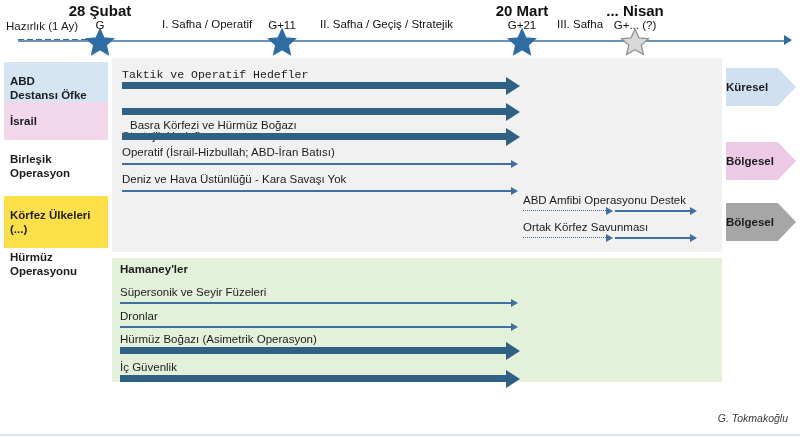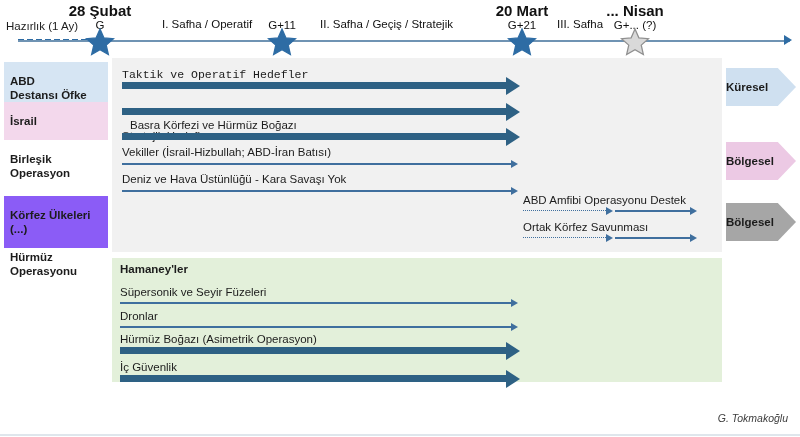--- a/index.html
+++ b/index.html
@@ -30,21 +30,21 @@
   .phase{font-size:11.5px;color:#111;white-space:nowrap;}
 
   
   .panel-gray{left:112px;top:58px;width:610px;height:194px;background:#f1f1f1;}
   .panel-green{left:112px;top:258px;width:610px;height:124px;background:#e3f0da;}
 
   
   .chip{font-size:11.5px;font-weight:bold;line-height:14px;padding:12px 6px;box-sizing:border-box;}
   .chip-blue{background:#d6e5f3;}
   .chip-pink{background:#f3d8ec;}
-  .chip-gray{background:#8b5cf6;}
+  .chip-gray{background:#fde047;}
   .chip-plain{background:transparent;}
 
   
   .task-label{font-size:11.5px;color:#1c1c1c;white-space:nowrap;}
   .task-label.bold{font-weight:bold;}
 
   
   .bar-thick{height:7px;background:#2e6184;}
   .bar-thick-head{width:0;height:0;
     border-top:9px solid transparent;border-bottom:9px solid transparent;
@@ -133,21 +133,21 @@
   <div id="upper-tasks-layer">
       <div class="abs task-label" style="left: 122px; top: 68px; font-family: Liberation Mono, monospace;">Taktik ve Operatif Hedefler</div>
       <div class="abs bar-thick" style="left: 122px; top: 82px; width: 384px;"></div>
       <div class="abs bar-thick-head" style="left: 506px; top: 76.5px;"></div>
       <div class="abs task-label" style="left: 122px; top: 94px; margin-top: 36px;">Stratejik Hedefler</div>
       <div class="abs bar-thick" style="left: 122px; top: 108px; width: 384px;"></div>
       <div class="abs bar-thick-head" style="left: 506px; top: 102.5px;"></div>
       <div class="abs task-label" style="left: 122px; top: 119px; margin-left: 8px;">Basra Körfezi ve Hürmüz Boğazı</div>
       <div class="abs bar-thick" style="left: 122px; top: 133px; width: 384px;"></div>
       <div class="abs bar-thick-head" style="left: 506px; top: 127.5px;"></div>
-      <div class="abs task-label" style="left: 122px; top: 146px;">Vekiller (İsrail-Hizbullah; ABD-İran Batısı)</div>
+      <div class="abs task-label" style="left: 122px; top: 146px;">Operatif (İsrail-Hizbullah; ABD-İran Batısı)</div>
       <div class="abs bar-thin" style="left: 122px; top: 163px; width: 389px;"></div>
       <div class="abs bar-thin-head" style="left: 511px; top: 159.8px;"></div>
       <div class="abs task-label" style="left: 122px; top: 173px;">Deniz ve Hava Üstünlüğü - Kara Savaşı Yok</div>
       <div class="abs bar-thin" style="left: 122px; top: 190px; width: 389px;"></div>
       <div class="abs bar-thin-head" style="left: 511px; top: 186.8px;"></div>
     </div>
   <div id="gulf-tasks-layer">
       <div class="abs task-label" style="left: 523px; top: 194px;">ABD Amfibi Operasyonu Destek</div>
       <div class="abs bar-dot" style="left: 523px; top: 210px; width: 83px;"></div>
       <div class="abs bar-thin-head" style="left: 606px; top: 206.8px;"></div>

